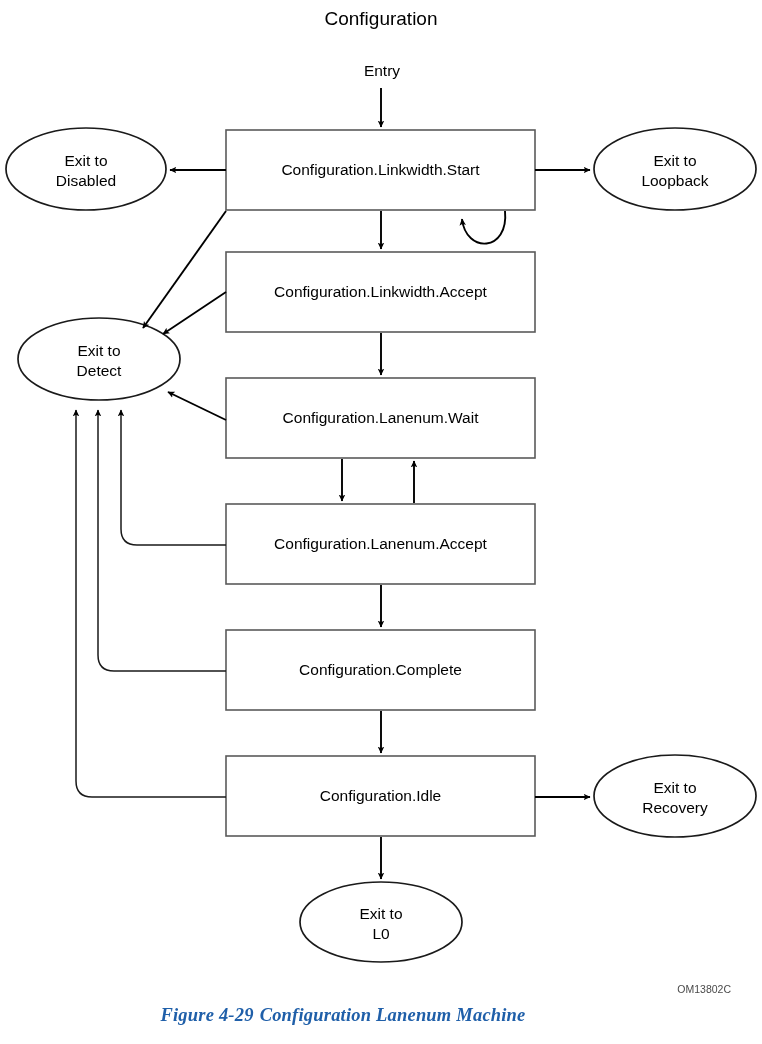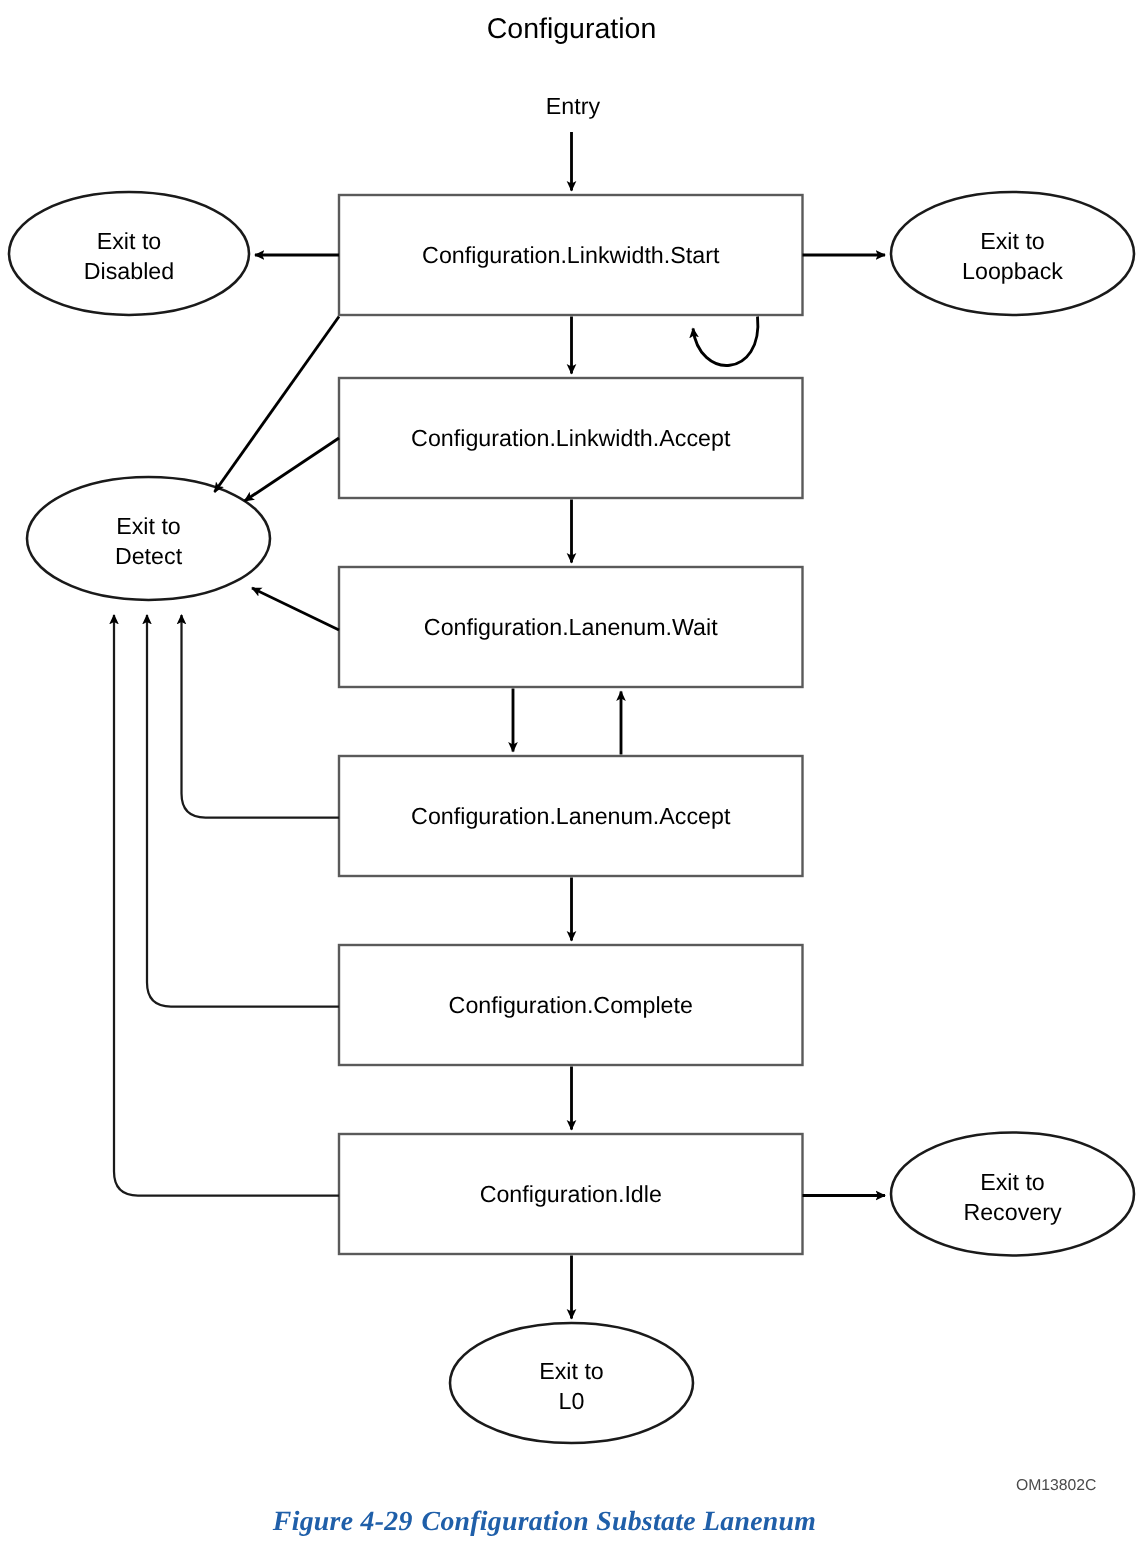--- a/index.html
+++ b/index.html
@@ -12,21 +12,20 @@
     width: 762px;
     height: 1044px;
     font-family: "Liberation Sans", sans-serif;
     overflow: hidden;
     position: relative;
   }
   #figure-root {
     position: relative;
     width: 686px;
     height: 1044px;
-    padding-left: 40px;
   }
   svg#diagram {
     position: absolute;
     left: 0;
     top: 0;
     width: 762px;
     height: 1044px;
     display: block;
   }
   .state-box {
@@ -204,16 +203,16 @@
     <path class="edge-thin" d="M 226 797 L 92 797 Q 76 797 76 781 L 76 410" marker-end="url(#arrow)"></path>
 
     <path class="edge" d="M 535 797 L 590 797" marker-end="url(#arrow)"></path>
 
     <path class="edge" d="M 381 837 L 381 879" marker-end="url(#arrow)"></path>
 
     <text class="figure-code" x="731" y="993">OM13802C</text>
   </svg>
 
   <div class="caption">
-    <span class="cap-num">Figure  4-29</span><span class="cap-text">Configuration Substate Lanenum</span>
+    <span class="cap-num">Figure  4-29</span><span class="cap-text">Configuration Lanenum Machine</span>
   </div>
 
 </div>
 
 </body></html>

